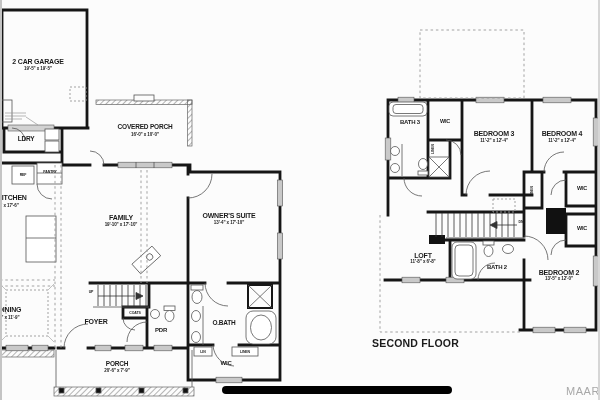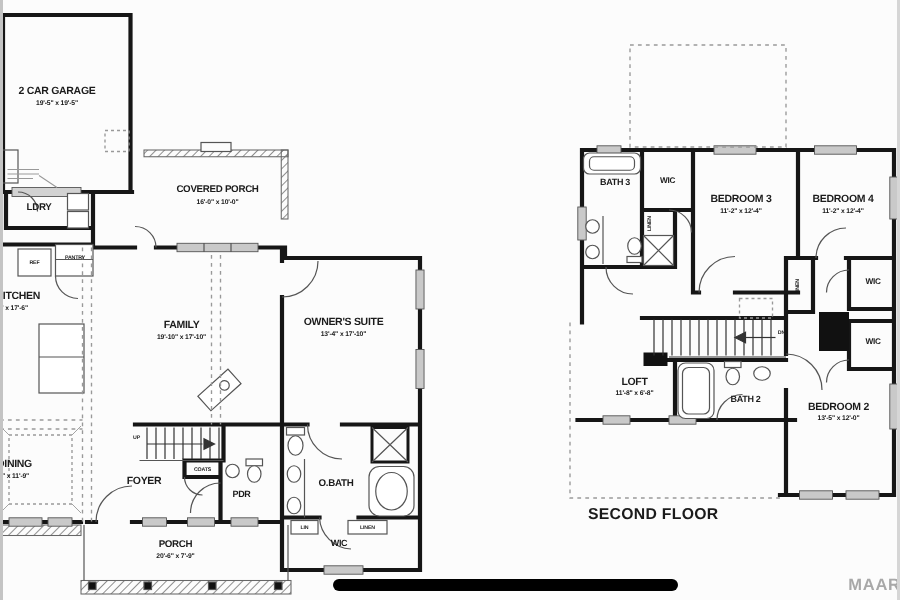--- a/index.html
+++ b/index.html
@@ -10,21 +10,21 @@
   svg{position:absolute;left:0;top:0;}
   .labels{position:absolute;left:0;top:0;width:600px;height:400px;}
   .lbl{position:absolute;transform:translate(-50%,-50%);font-weight:700;color:#1b1b1b;
        white-space:nowrap;letter-spacing:-0.2px;line-height:1;}
   .name{font-size:7px;} .name65{font-size:6.5px;} .name6{font-size:6px;} .name55{font-size:5.5px;}
   .dim{font-size:9px;transform:translate(-50%,-50%) scale(.5);}
   .tiny{font-size:7px;transform:translate(-50%,-50%) scale(.5);}
   .vert{font-size:7px;transform:translate(-50%,-50%) rotate(-90deg) scale(.5);}
   .la{transform:none;} .la-dim{transform:scale(.5);transform-origin:0 0;font-size:9px;}
   .title{font-size:10.5px;letter-spacing:.2px;}
-  .watermark{font-weight:700;font-size:11px;color:#a8a8a8;letter-spacing:.5px;}
+  .watermark{font-weight:400;font-size:11px;color:#a8a8a8;letter-spacing:.5px;}
   .redaction{position:absolute;left:222px;top:386px;width:230px;height:8px;background:#000;border-radius:4px;}
 </style>
 </head>
 <body>
 
 <div class="stage">
 
 <svg width="600" height="400" viewBox="0 0 600 400">
   <defs>
     <pattern id="hatch" width="4" height="4" patternUnits="userSpaceOnUse" patternTransform="rotate(45)">
@@ -247,21 +247,21 @@
   <div class="lbl vert" style="left:433px;top:149px">LINEN</div>
   <div class="lbl name" style="left:423px;top:255px">LOFT</div>
   <div class="lbl dim" style="left:423px;top:262px">11'-8" x 6'-8"</div>
   <div class="lbl name6" style="left:497px;top:267px">BATH 2</div>
   <div class="lbl name" style="left:559px;top:271.5px">BEDROOM 2</div>
   <div class="lbl dim" style="left:559px;top:279px">13'-5" x 12'-0"</div>
   <div class="lbl name55" style="left:582px;top:189px">WIC</div>
   <div class="lbl name55" style="left:582px;top:229px">WIC</div>
   <div class="lbl vert" style="left:532px;top:191px">LINEN</div>
   <div class="lbl tiny" style="left:521px;top:222px">DN</div>
-  <div class="lbl title la" style="left:392px;top:338px">SECOND FLOOR</div>
+  <div class="lbl title la" style="left:372px;top:338px">SECOND FLOOR</div>
   <div class="lbl watermark" style="left:583px;top:391px">MAAR</div>
 </div>
 
 <div class="redaction"></div>
 <div class="edge left"></div>
 <div class="edge right"></div>
 
 </div>
 
 </body></html>

